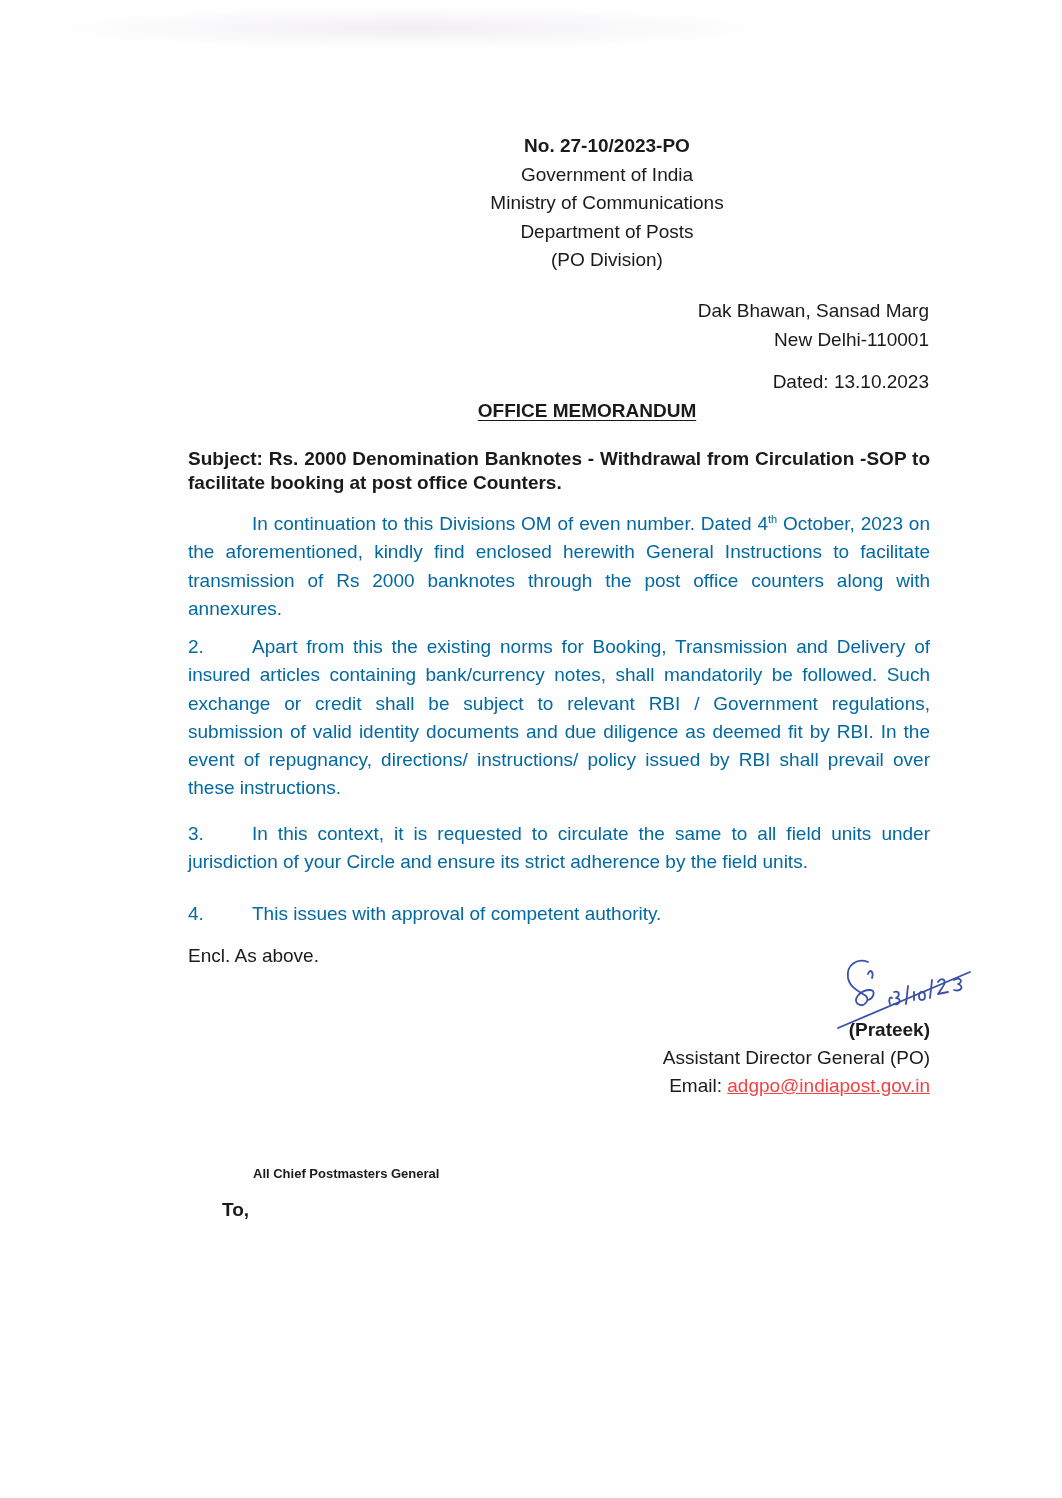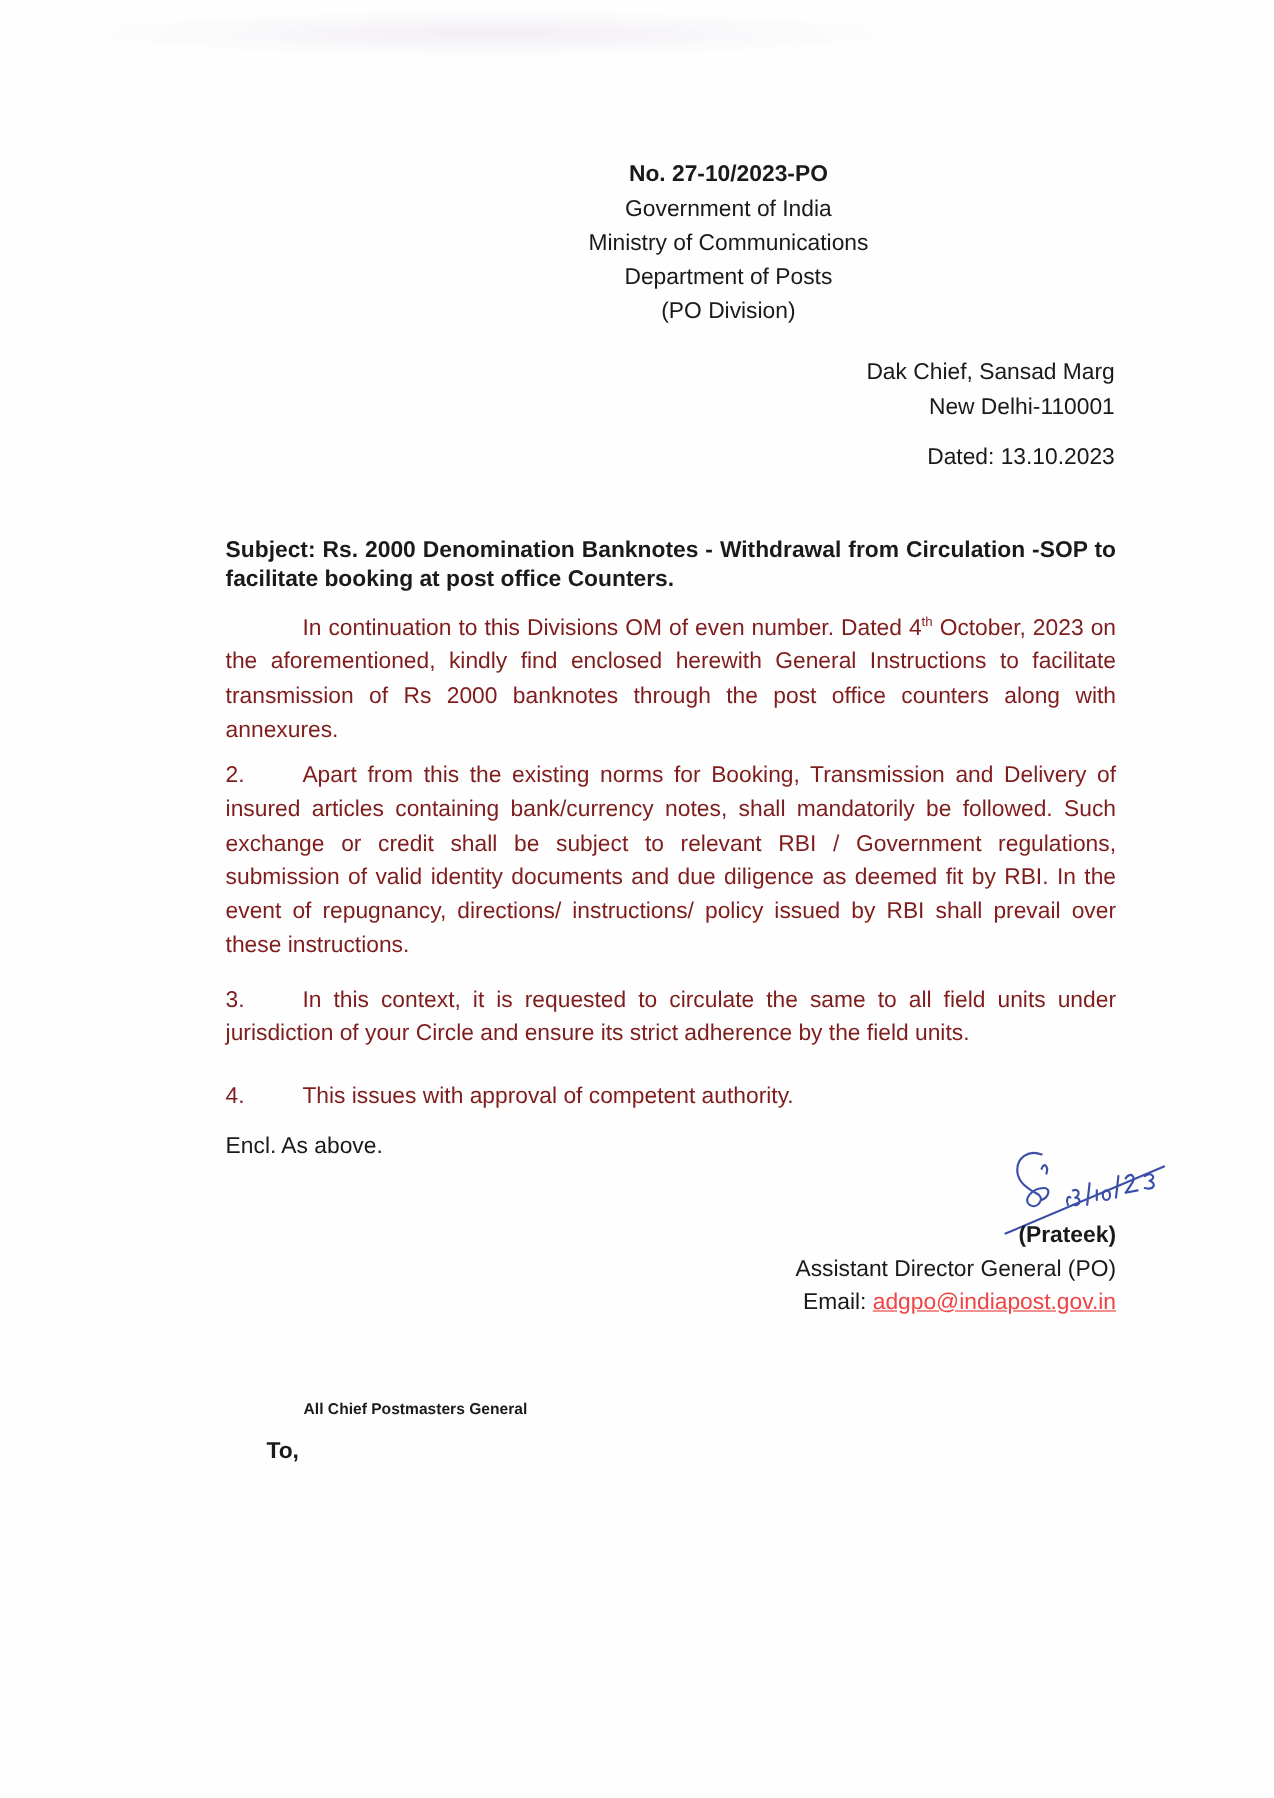--- a/index.html
+++ b/index.html
@@ -87,21 +87,21 @@
       line-height: 24px;
       text-align: justify;
     }
     .para {
       position: absolute;
       left: 188px;
       width: 742px;
       font-size: 19px;
       line-height: 28.3px;
       text-align: justify;
-      color: #7f1d1d;
+      color: #0369a1;
     }
     .para.p1 { top: 510px; text-indent: 64px; }
     .para.p2 { top: 633px; }
     .para.p3 { top: 820px; }
     .para.p4 { top: 900px; }
     .para .num {
       display: inline-block;
       width: 64px;
     }
     sup { font-size: 11px; line-height: 0; }
@@ -158,26 +158,29 @@
 
   <div class="header-block">
     <span class="ref-no">No. 27-10/2023-PO</span>
     <span class="hline">Government of India</span>
     <span class="hline">Ministry of Communications</span>
     <span class="hline">Department of Posts</span>
     <span class="hline">(PO Division)</span>
   </div>
 
   <div class="address-block">
-    <div>Dak Chief, Sansad Marg</div>
+    <div>Dak Bhawan, Sansad Marg</div>
     <div>New Delhi-110001</div>
   </div>
 
   <div class="date-line">Dated: 13.10.2023</div>
 
+  <div class="om-title">
+    <span>OFFICE MEMORANDUM</span>
+  </div>
 
   <div class="subject">Subject: Rs. 2000 Denomination Banknotes - Withdrawal from Circulation -SOP to facilitate booking at post office Counters.</div>
 
   <div class="para p1"><span>In continuation to this Divisions OM of even number. Dated 4</span><sup>th</sup><span> October, 2023 on the aforementioned, kindly find enclosed herewith General Instructions to facilitate transmission of Rs 2000 banknotes through the post office counters along with annexures.</span></div>
 
   <div class="para p2"><span class="num">2.</span><span>Apart from this the existing norms for Booking, Transmission and Delivery of insured articles containing bank/currency notes, shall mandatorily be followed. Such exchange or credit shall be subject to relevant RBI / Government regulations, submission of valid identity documents and due diligence as deemed fit by RBI. In the event of repugnancy, directions/ instructions/ policy issued by RBI shall prevail over these instructions.</span></div>
 
   <div class="para p3"><span class="num">3.</span><span>In this context, it is requested to circulate the same to all field units under jurisdiction of your Circle and ensure its strict adherence by the field units.</span></div>
 
   <div class="para p4"><span class="num">4.</span><span>This issues with approval of competent authority.</span></div>

